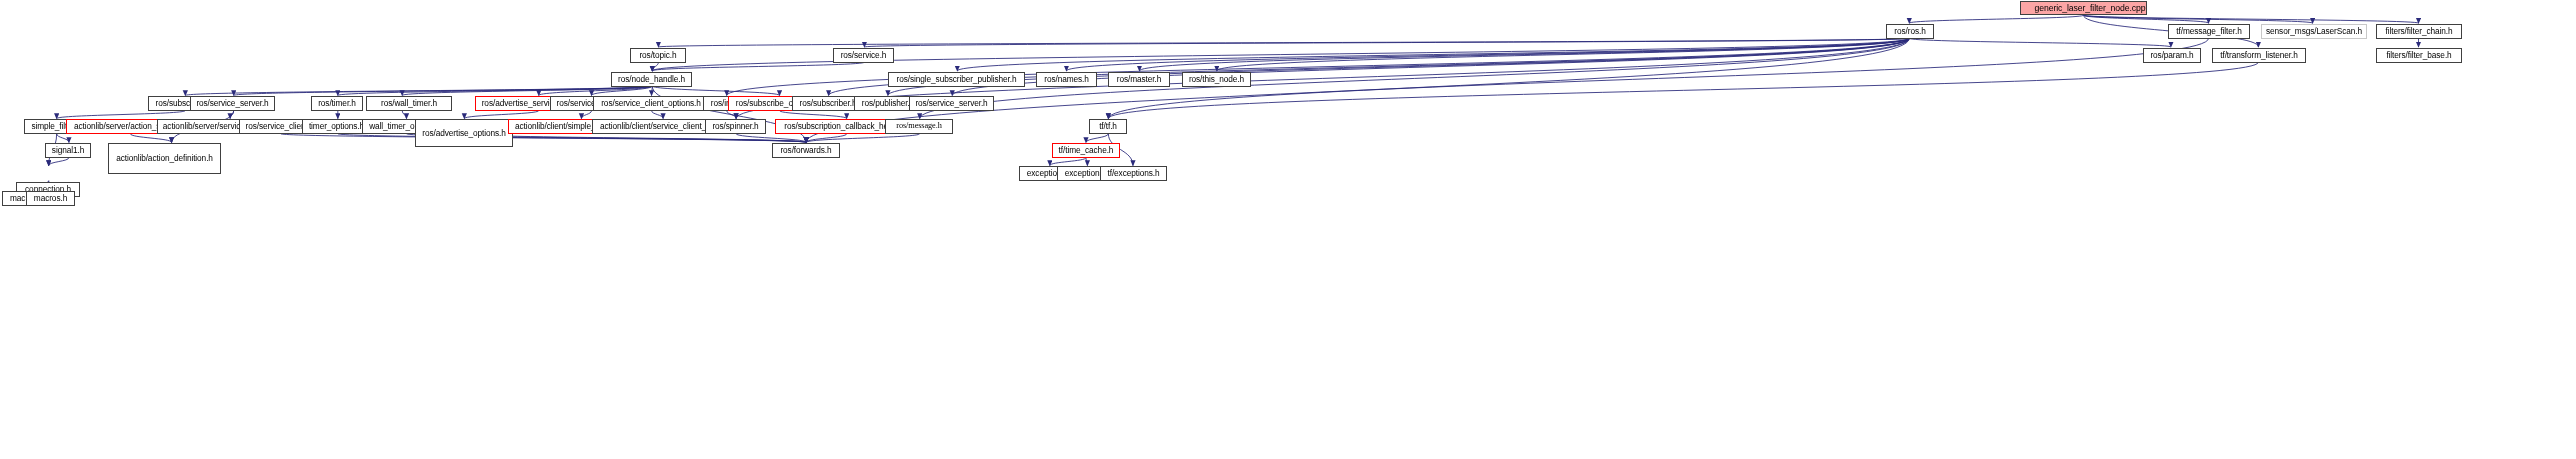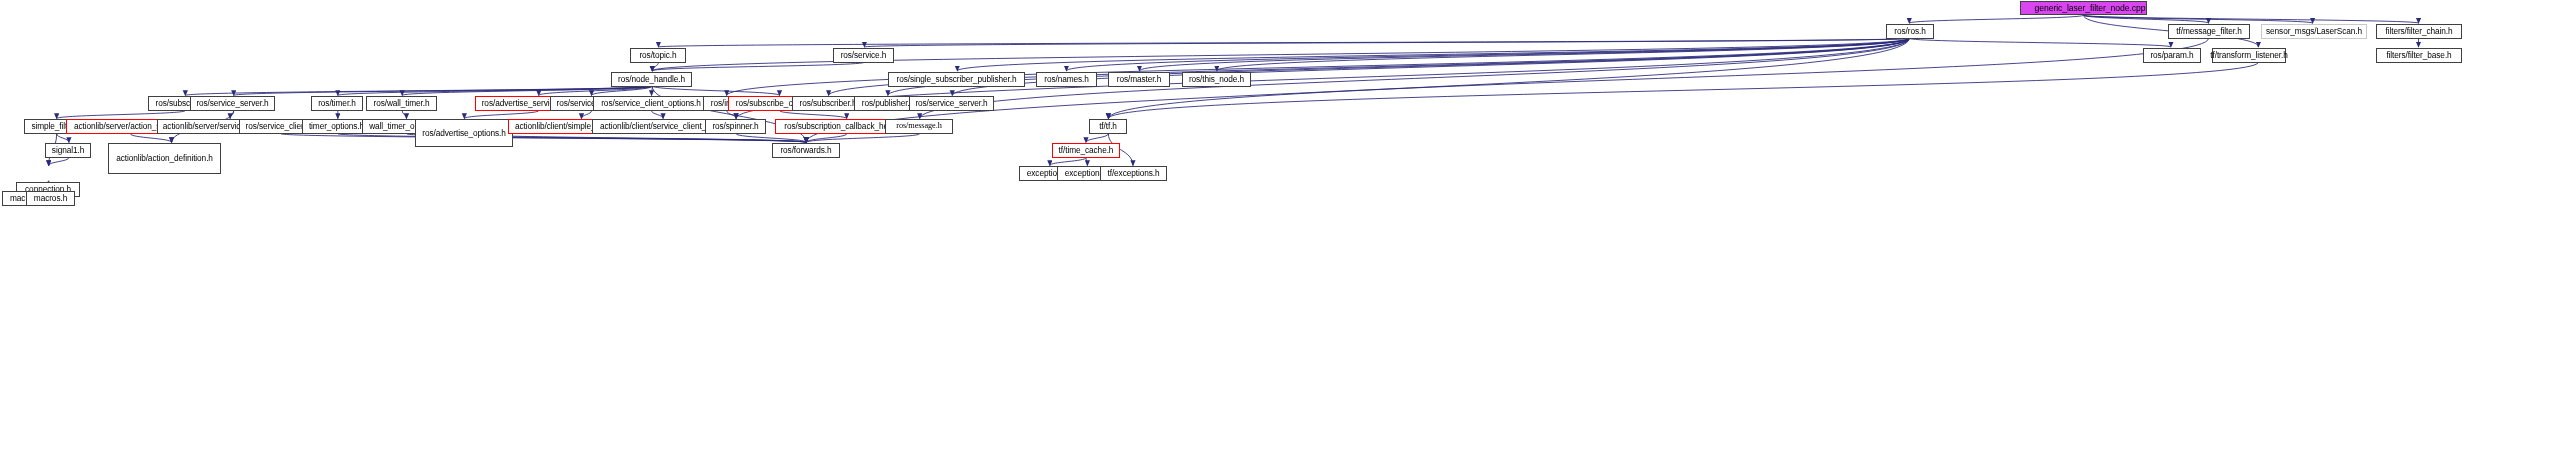--- a/index.html
+++ b/index.html
@@ -3,21 +3,21 @@
 <meta charset="utf-8">
 <style>
   html,body{margin:0;padding:0;background:#ffffff;}
   #canvas{position:relative;width:2576px;height:459px;background:#ffffff;
           font-family:"Liberation Sans","DejaVu Sans",sans-serif;overflow:hidden;}
   #edges{position:absolute;left:0;top:0;width:2576px;height:459px;pointer-events:none;}
   .node{position:absolute;box-sizing:border-box;display:flex;align-items:center;
         justify-content:center;white-space:nowrap;height:16px;
         font-size:8.3px;color:#000000;background:#ffffff;border:0.7px solid #000000;
         line-height:1;letter-spacing:-0.1px;}
-  .node.root{background:#d946ef;border:1.1px solid #404040;font-size:8.7px;padding-left:13px;}
+  .node.root{background:#fca5a5;border:1.1px solid #404040;font-size:8.7px;padding-left:13px;}
   .node.red{border:0.7px solid #ff0000;}
   .node.gray{border:0.7px solid #c8c8c8;}
   .node.thick{border:1.1px solid #404040;}
 </style>
 </head>
 <body>
 
 <div id="canvas">
   <svg id="edges" viewBox="0 0 3561 635">
       <defs>
@@ -86,33 +86,33 @@
       <path d="M1017,185 C1017,191 1114,191 1114,197" fill="none" stroke="#2a2a7a" stroke-width="1.2" marker-end="url(#arrow)"></path>
       <path d="M1170,185 C1170,191 1114,191 1114,197" fill="none" stroke="#2a2a7a" stroke-width="1.2" marker-end="url(#arrow)"></path>
       <path d="M1271,185 C1271,191 1114,191 1114,197" fill="none" stroke="#2a2a7a" stroke-width="1.2" marker-end="url(#arrow)"></path>
     </svg>
 <div class="node root" style="left: 2020px; top: 0.7px; width: 127px; height: 14.5px;">generic_laser_filter_node.cpp</div>
     <div class="node thick" style="left: 2168px; top: 24px; width: 82px; height: 14.5px;">tf/message_filter.h</div>
     <div class="node gray" style="left: 2261px; top: 24px; width: 106px; height: 14.5px;">sensor_msgs/LaserScan.h</div>
     <div class="node thick" style="left: 2376px; top: 24px; width: 86px; height: 14.5px;">filters/filter_chain.h</div>
     <div class="node thick" style="left: 1886px; top: 24px; width: 48px; height: 14.5px;">ros/ros.h</div>
     <div class="node thick" style="left: 2143px; top: 48px; width: 58px; height: 14.5px;">ros/param.h</div>
-    <div class="node thick" style="left: 2212px; top: 48px; width: 74px; height: 14.5px;">tf/transform_listener.h</div>
+    <div class="node thick" style="left: 2212px; top: 48px; width: 94px; height: 14.5px;">tf/transform_listener.h</div>
     <div class="node thick" style="left: 2376px; top: 48px; width: 86px; height: 14.5px;">filters/filter_base.h</div>
     <div class="node thick" style="left: 630px; top: 48px; width: 56px; height: 14.5px;">ros/topic.h</div>
     <div class="node thick" style="left: 833px; top: 48px; width: 61px; height: 14.5px;">ros/service.h</div>
     <div class="node thick" style="left: 888px; top: 72px; width: 137px; height: 14.5px;">ros/single_subscriber_publisher.h</div>
     <div class="node thick" style="left: 1036px; top: 72px; width: 61px; height: 14.5px;">ros/names.h</div>
     <div class="node thick" style="left: 1108px; top: 72px; width: 62px; height: 14.5px;">ros/master.h</div>
     <div class="node thick" style="left: 1182px; top: 72px; width: 69px; height: 14.5px;">ros/this_node.h</div>
     <div class="node thick" style="left: 611px; top: 72px; width: 81px; height: 14.5px;">ros/node_handle.h</div>
     <div class="node thick" style="left: 148px; top: 96px; width: 72px; height: 14.5px;">ros/subscriber.h</div>
     <div class="node thick" style="left: 190px; top: 96px; width: 85px; height: 14.5px;">ros/service_server.h</div>
     <div class="node thick" style="left: 311px; top: 96px; width: 52px; height: 14.5px;">ros/timer.h</div>
-    <div class="node thick" style="left: 366px; top: 96px; width: 71px; height: 14.5px;">ros/wall_timer.h</div>
+    <div class="node thick" style="left: 366px; top: 96px; width: 86px; height: 14.5px;">ros/wall_timer.h</div>
     <div class="node red" style="left: 475px; top: 96px; width: 127px; height: 14.5px;">ros/advertise_service_options.h</div>
     <div class="node thick" style="left: 550px; top: 96px; width: 82px; height: 14.5px;">ros/service_client.h</div>
     <div class="node thick" style="left: 593px; top: 96px; width: 116px; height: 14.5px;">ros/service_client_options.h</div>
     <div class="node thick" style="left: 703px; top: 96px; width: 46px; height: 14.5px;">ros/init.h</div>
     <div class="node red" style="left: 728px; top: 96px; width: 101px; height: 14.5px;">ros/subscribe_options.h</div>
     <div class="node thick" style="left: 792px; top: 96px; width: 72px; height: 14.5px;">ros/subscriber.h</div>
     <div class="node thick" style="left: 854px; top: 96px; width: 68px; height: 14.5px;">ros/publisher.h</div>
     <div class="node thick" style="left: 909px; top: 96px; width: 85px; height: 14.5px;">ros/service_server.h</div>
     <div class="node thick" style="left: 1089px; top: 119px; width: 38px; height: 14.5px;">tf/tf.h</div>
     <div class="node thick" style="left: 24px; top: 119px; width: 64px; height: 14.5px;">simple_filter.h</div>

